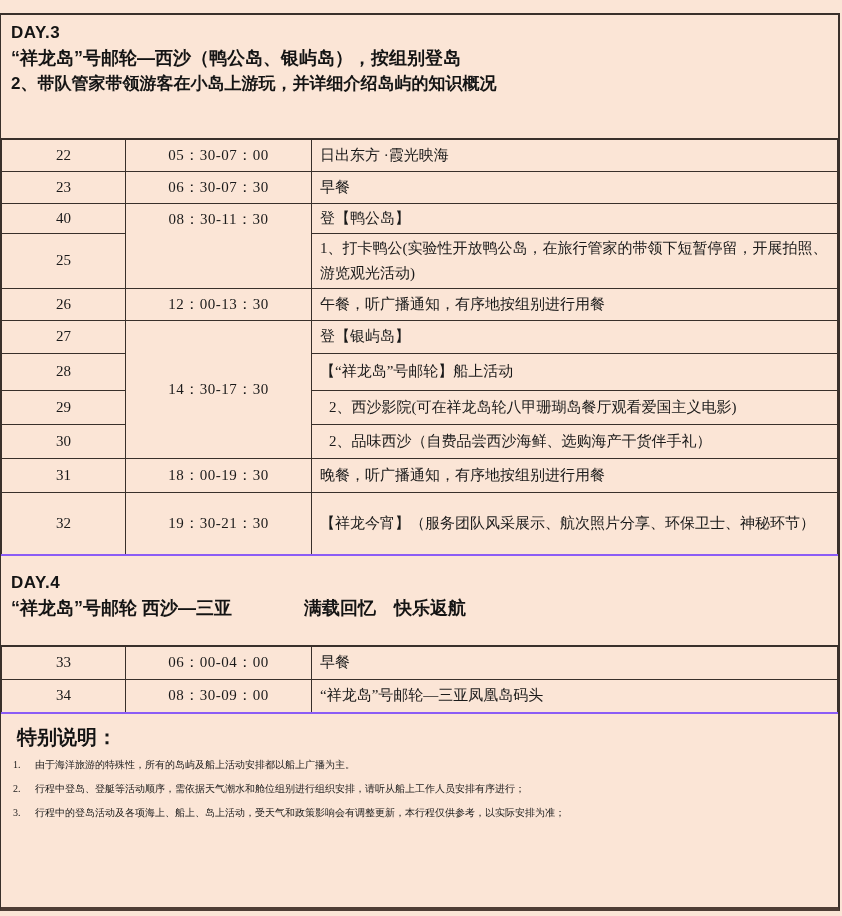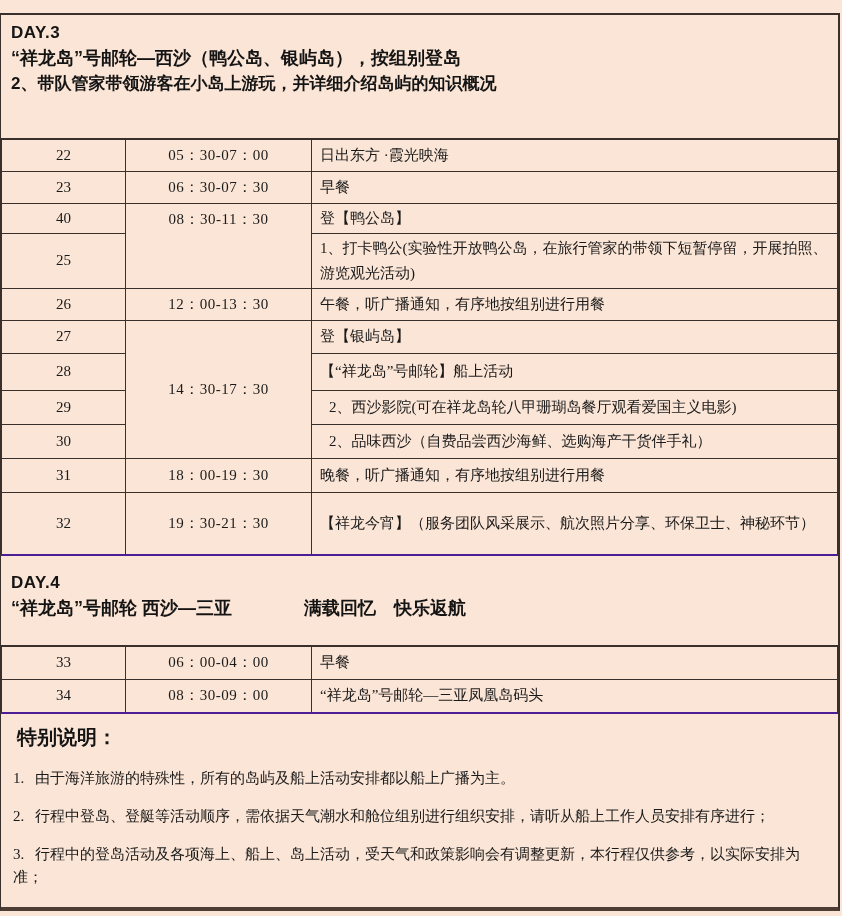--- a/index.html
+++ b/index.html
@@ -12,31 +12,31 @@
   .day-block{box-sizing:border-box;padding:5px 10px 0 10px;
              font-family:"Liberation Sans","DejaVu Sans",sans-serif;font-weight:700;}
   .day3-block{height:123px;}
   .day4-block{height:89px;padding-top:14px;}
   .day-label{font-size:17px;line-height:25px;letter-spacing:0.5px;}
   .day-title{font-size:18px;line-height:26px;}
   .day-point{font-size:17px;line-height:26px;}
   
   table.sched{width:100%;border-collapse:collapse;table-layout:fixed;}
   table.sched td{border:1px solid #39302b;font-size:15px;color:#1a1a1a;}
-  table.sched{border-top:2px solid #39302b;border-bottom:2px solid #4c1d95;padding-left:9px;}
+  table.sched{border-top:2px solid #39302b;border-bottom:2px solid #8b5cf6;padding-left:9px;}
   td.no-cell{width:121px;text-align:center;}
   td.time-cell{width:183px;text-align:center;letter-spacing:0.5px;}
   td.act-cell{text-align:left;padding:2px 6px 2px 8px;line-height:25px;}
   td.indent{padding-left:17px;}
   td.vtop{vertical-align:top;padding-top:6px;}
   
   .notes-block{box-sizing:border-box;padding:8px 12px 0 12px;}
   .notes-heading{font-family:"Liberation Sans","DejaVu Sans",sans-serif;
                  font-weight:700;font-size:20px;line-height:30px;padding-left:4px;}
-  .note-item{font-size:15px;line-height:23px;margin-top:15px;color:#1a1a1a;}
+  .note-item{font-size:10px;line-height:23px;margin-top:1px;color:#1a1a1a;}
   .note-num{display:inline-block;min-width:22px;}
 </style>
 </head>
 <body>
 
 <div class="page">
   <div class="sheet">
 
     <div class="day-block day3-block">
       <div class="day-label">DAY.3</div>

